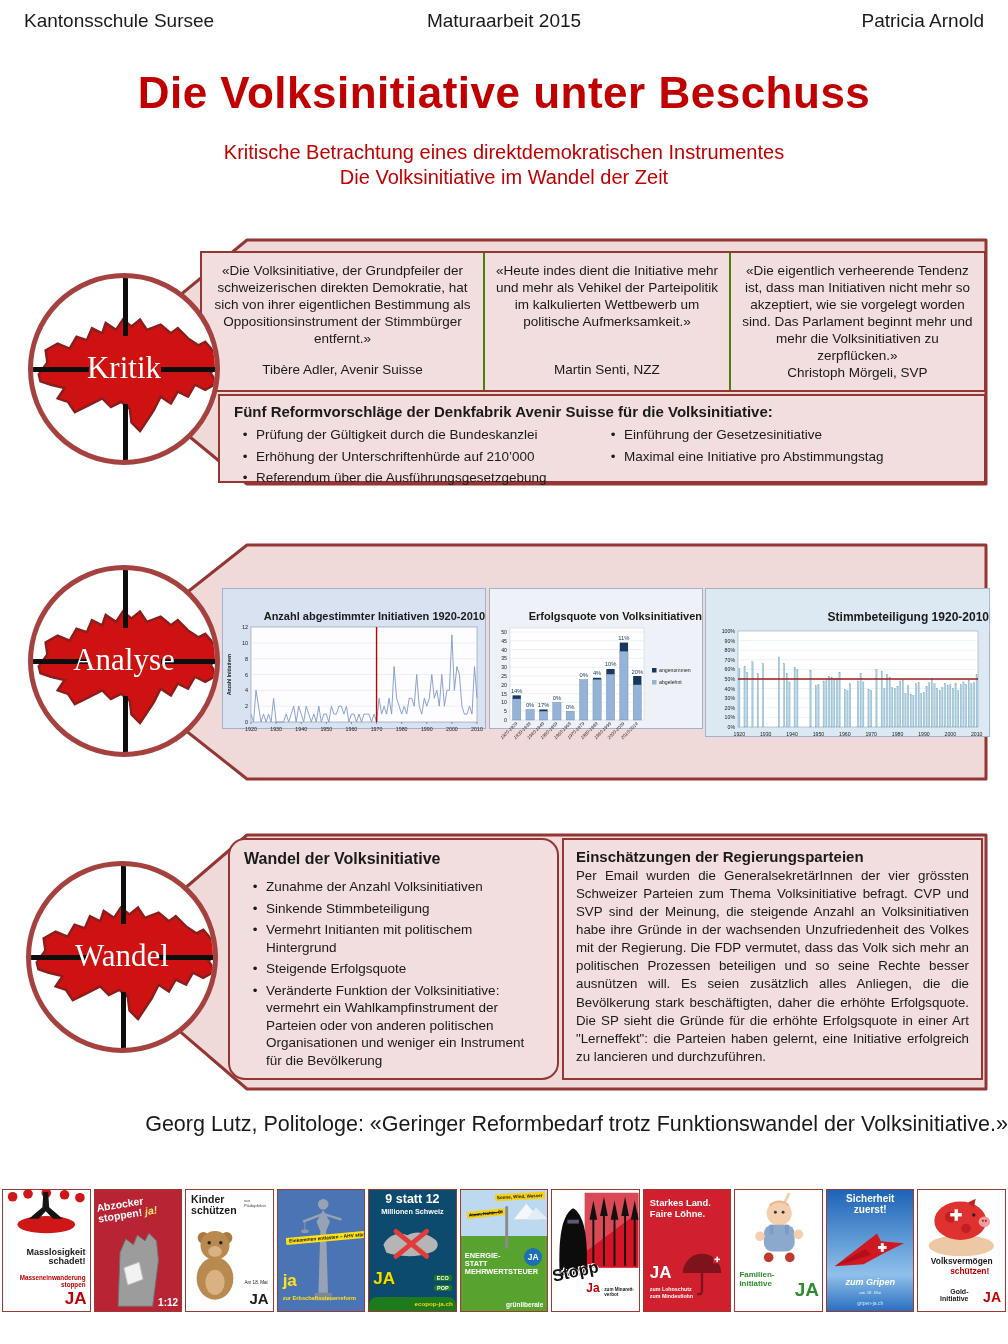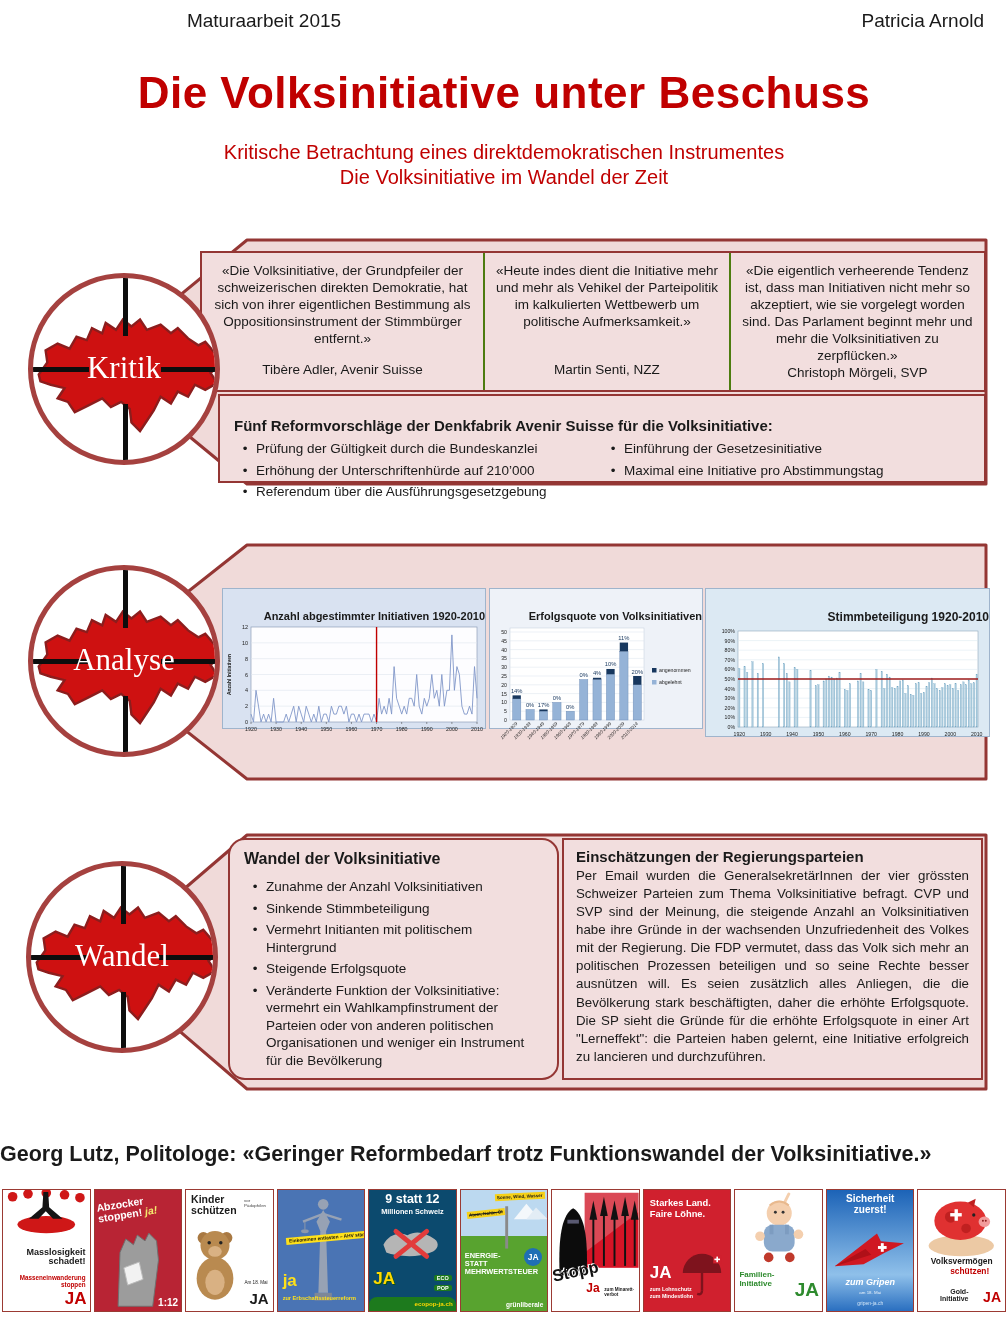--- a/index.html
+++ b/index.html
@@ -36,21 +36,21 @@
   .pinkbox { position:absolute; background:#F2DEDE; border:2px solid #943634; z-index:2; }
 
   
   .quotes { display:flex; height:100%; }
   .qcol { flex:1; display:flex; flex-direction:column; padding:9px 10px 8px; text-align:center;
           font-size:13.5px; line-height:1.26; }
   .qcol + .qcol { border-left:2px solid #4d7c0f; }
   .qcol .attr { margin-top:auto; padding-bottom:4px; }
   .qcol.w1 { flex:1.12; } .qcol.w2 { flex:0.96; }
 
-  .reform { padding:21px 14px; }
+  .reform { padding:7px 14px; }
   .reform .rtitle { font-weight:bold; font-size:15px; margin-bottom:6px; }
   .reform .cols { display:flex; }
   .reform .cols > div { flex:1; }
   .li-row { display:flex; font-size:13.5px; line-height:1.3; margin-bottom:4px; }
   .li-dot { width:22px; text-align:center; flex:0 0 22px; }
   .li-txt { flex:1; padding-right:8px; }
 
   
   .chartbox { position:absolute; z-index:2; border:1px solid #9FB4CC; }
   .chartbox .ctitle { text-align:right; font-weight:bold; font-size:11px; padding-top:21px; color:#1a1a1a; }
@@ -59,22 +59,22 @@
   #chart3 { background:#DCE9F3; }
   #chart3 .ctitle { font-size:12px; }
 
   
   .wbox { padding:10px 12px 8px 14px;border-radius:17px; }
   .wbox .wtitle { font-weight:bold; font-size:16px; margin-bottom:10px; }
   .ebox { padding:8px 12px; }
   .ebox .wtitle { font-weight:bold; font-size:15px; margin-bottom:2px; }
   .ebox .body { font-size:13.3px; line-height:1.36; text-align:justify; }
 
-  .footer-quote { position:absolute; top:1112px; left:0; right:0; text-align:left;
-                  font-size:21.5px; font-weight:bold;margin-top:30px; }
+  .footer-quote { position:absolute; top:1112px; left:0; right:0; text-align:right;
+                  font-size:21.5px; font-weight:normal; }
 
   
   .strip { position:absolute; top:1189px; left:2px; right:2px; height:123px; display:flex; gap:3px; }
   .poster { flex:1; position:relative; overflow:hidden; border:1px solid #9b3a33; background:#fff; }
   .poster svg { position:absolute; }
   .p-abs { position:absolute; }
 
   
   .p1-t1 { right:4px; top:58px; text-align:right; font-size:9px; font-weight:800; line-height:1.05; }
   .p1-t2 { left:4px; right:4px; top:84px; text-align:right; color:#C00000; font-weight:bold; font-size:6.3px; }
@@ -126,20 +126,21 @@
   .p11-t2 { left:16px; right:0; top:76px; text-align:center; color:#C00000; font-weight:800; font-size:8.4px; }
   .p11-t3 { left:6px; bottom:8px; font-weight:800; font-size:7px; text-align:right; line-height:1.1; width:44px; }
   .p11-ja { right:4px; bottom:6px; color:#C00000; font-weight:800; font-size:14px; }
 </style>
 </head>
 <body>
 
 <div class="page">
 
   <div class="hdr">
+    <span>Kantonsschule Sursee</span>
     <span class="c">Maturaarbeit 2015</span>
     <span class="r">Patricia Arnold</span>
   </div>
 
   <div class="main-title">Die Volksinitiative unter Beschuss</div>
   <div class="subtitle">
     <div>Kritische Betrachtung eines direktdemokratischen Instrumentes</div>
     <div>Die Volksinitiative im Wandel der Zeit</div>
   </div>
 

